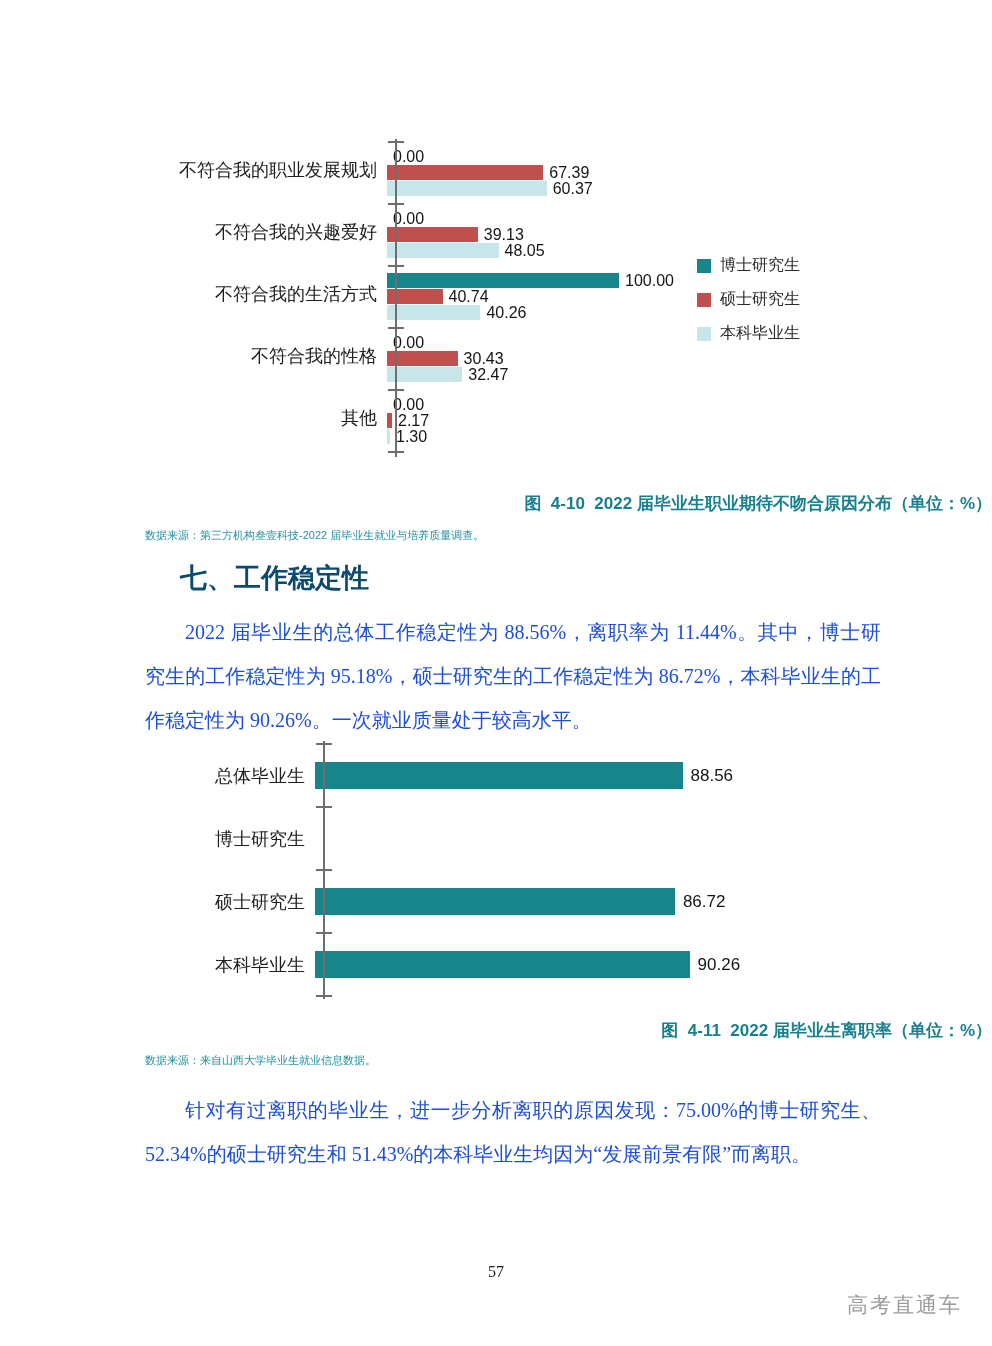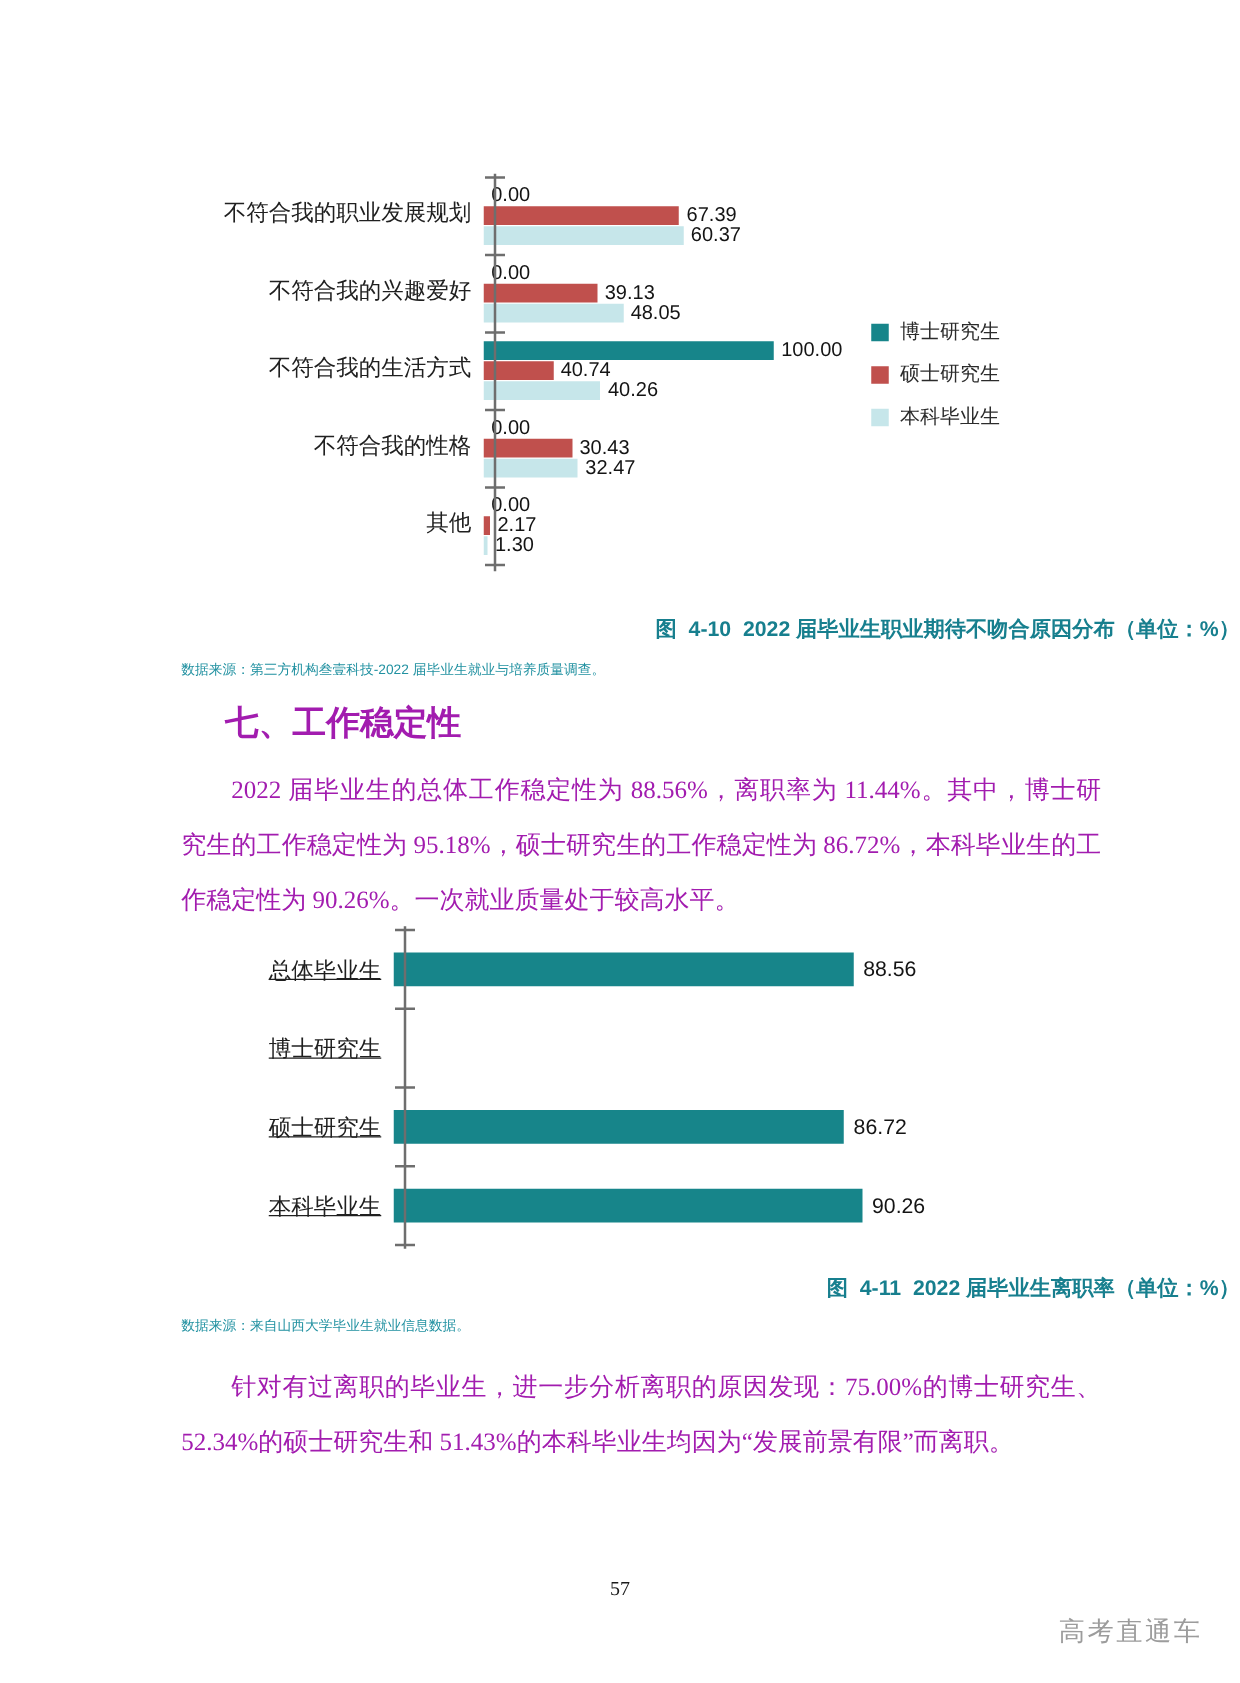--- a/index.html
+++ b/index.html
@@ -51,21 +51,21 @@
 
   
   #chart2 { left:150px; top:744px; width:700px; height:252px; }
   #chart2 .axis { left:173px; top:-3px; height:258px; }
   #chart2 .tick { left:166px; }
   .c2-row { display:flex; height:63px; }
   .c2-label {
     width:165px; padding-right:10px;
     display:flex; align-items:center; justify-content:flex-end;
     font-family:"Liberation Sans", sans-serif;
-    font-size:18px; color:#202020; white-space:nowrap;text-decoration:underline;
+    font-size:18px; color:#202020; white-space:nowrap;
   }
   .c2-bars { flex:1; padding-top:18px; }
   .c2-line { height:27px; display:flex; align-items:center; }
   .c2-bar { height:27px; flex:0 0 auto; }
   .c2-val {
     margin-left:8px;
     font-family:"Liberation Sans", sans-serif;
     font-size:17px; color:#141414; white-space:nowrap;
   }
 
@@ -81,26 +81,26 @@
   .fig-source {
     position:absolute; left:145px;
     font-family:"Liberation Sans", sans-serif;
     font-size:11px; color:#2191a1;
   }
   #source1 { top:528px; }
   #source2 { top:1053px; }
   #section-heading {
     position:absolute; left:180px; top:560px;
     font-family:"Liberation Sans", sans-serif;
-    font-weight:bold; font-size:27px; color:#a21caf;
+    font-weight:bold; font-size:27px; color:#0c4a6e;
   }
   .body-para {
     position:absolute; left:145px; width:736px;
     font-size:20px; line-height:44px;
-    text-align:justify; text-indent:2em; color:#a21caf;
+    text-align:justify; text-indent:2em; color:#1d4ed8;
   }
   #para1 { top:610px; }
   #para2 { top:1088px; }
   #page-number {
     position:absolute; left:0; top:1263px; width:100%;
     text-align:center; font-size:16px; color:#1a1a1a;
   }
   #watermark {
     position:absolute; right:30px; top:1291px;
     font-family:"Liberation Sans", sans-serif;

